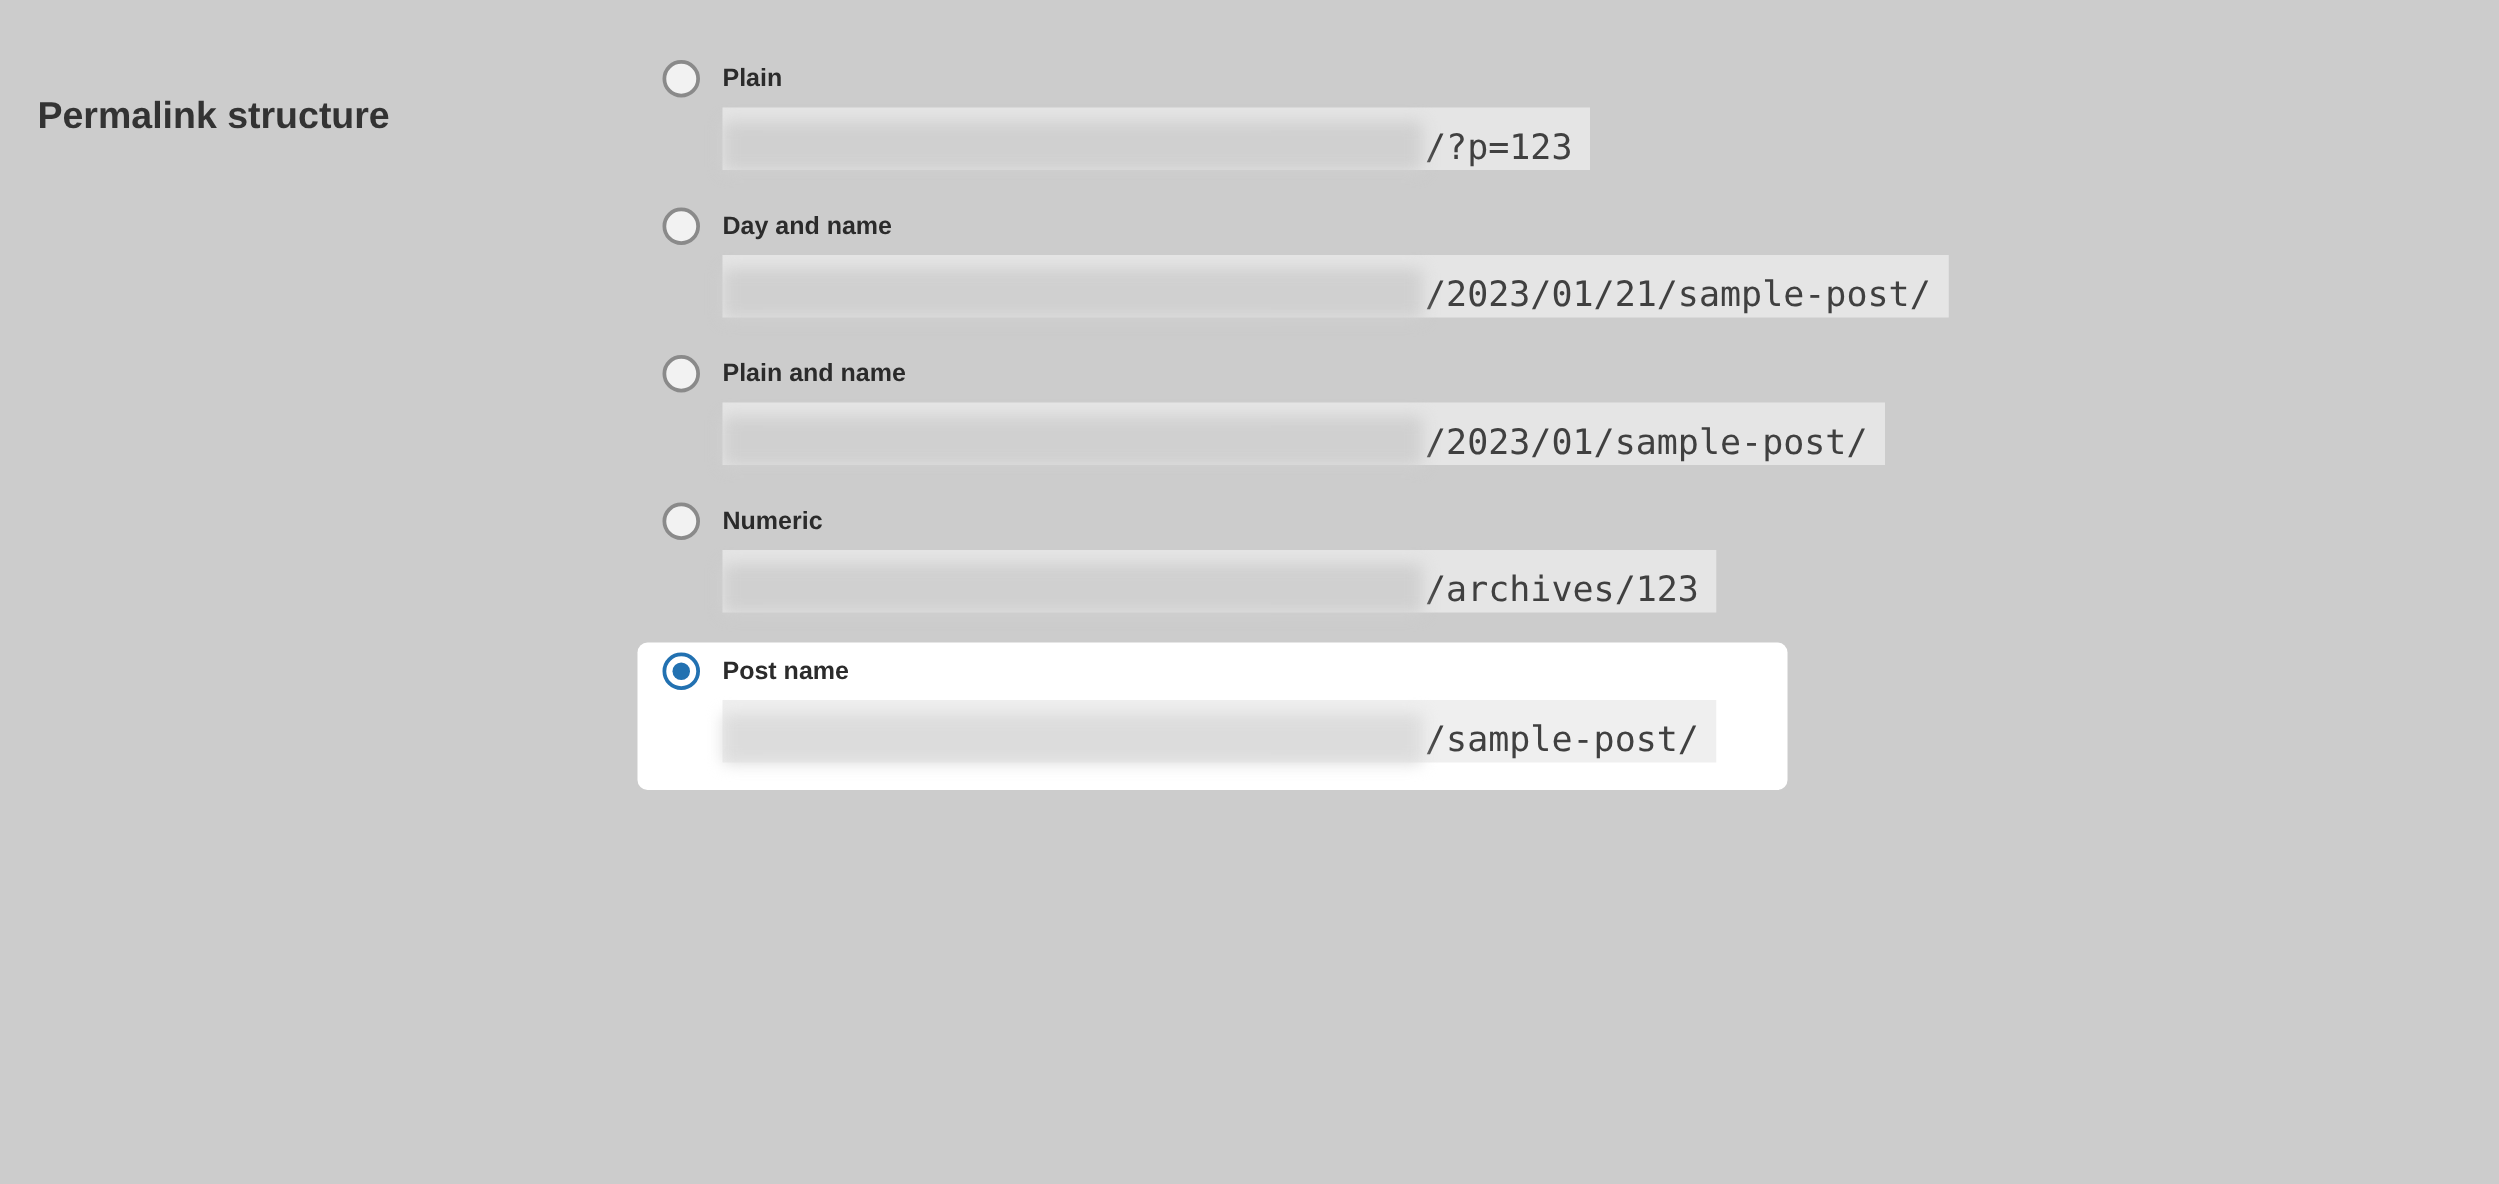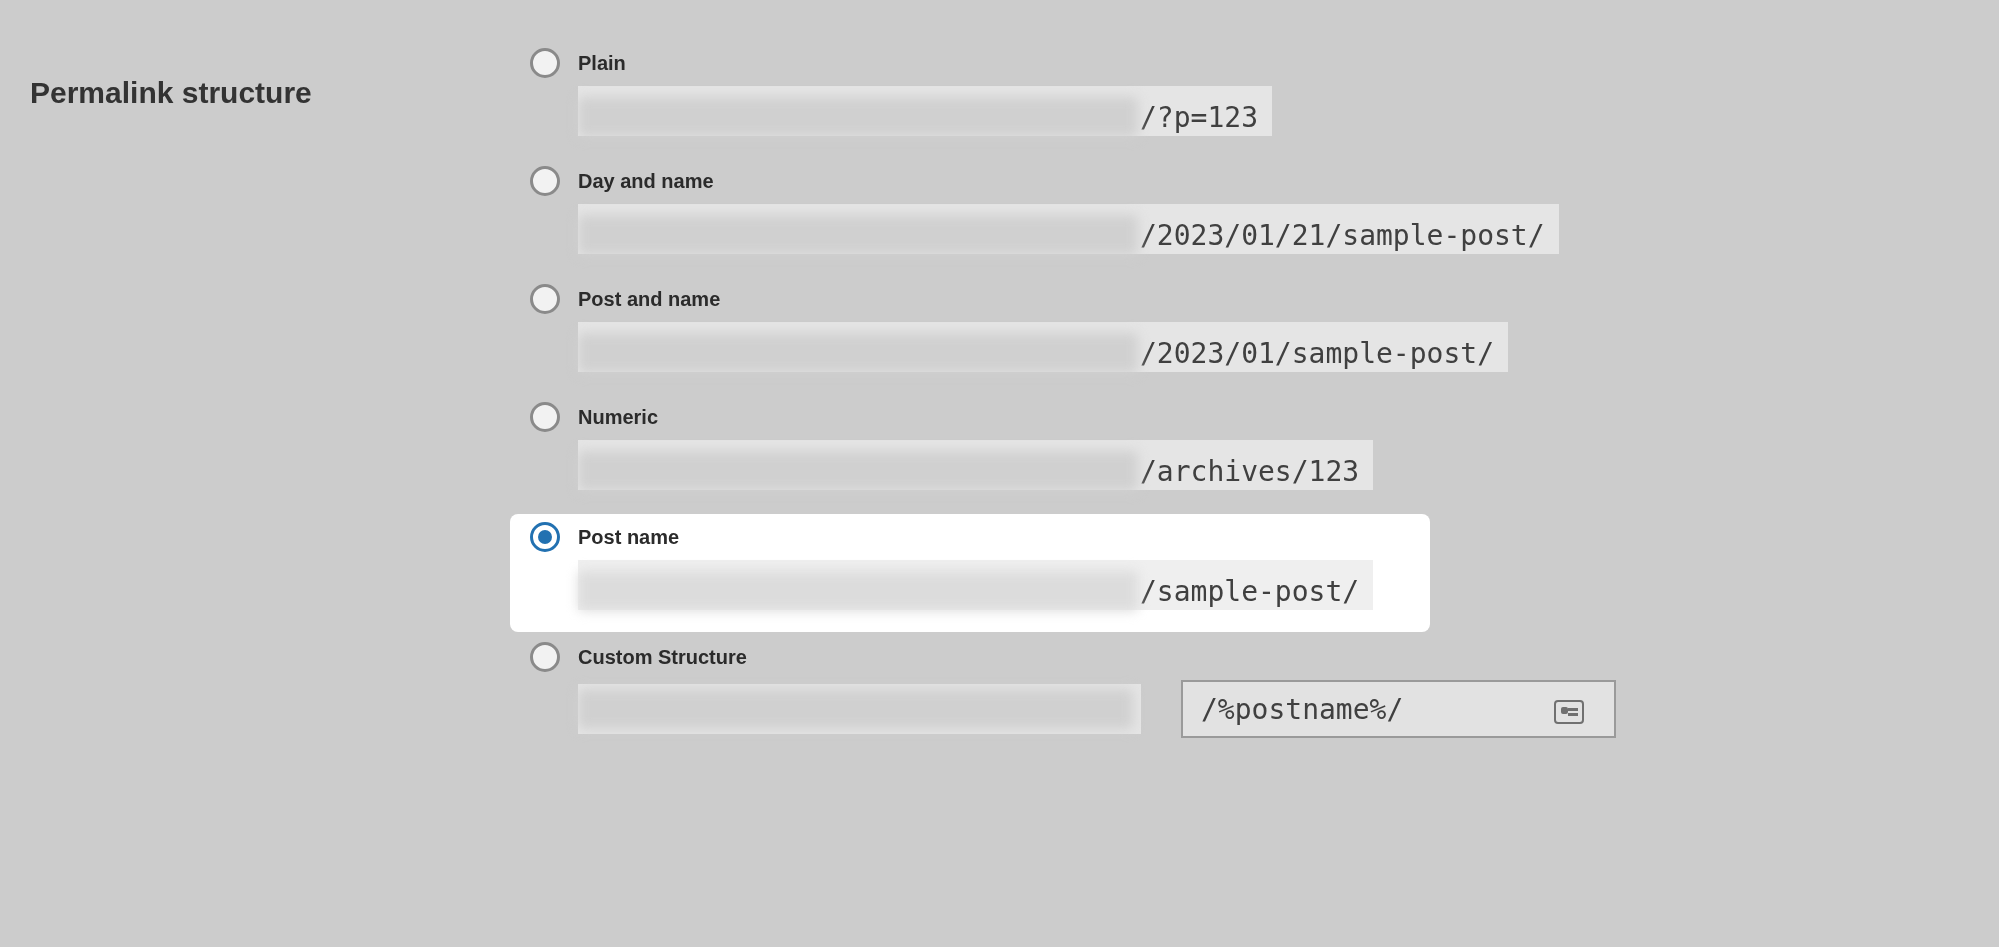--- a/index.html
+++ b/index.html
@@ -34,21 +34,21 @@
     top: 40px;
     width: 1440px;
   }
   .option {
     padding: 8px 20px 22px 20px;
     border-radius: 8px;
   }
   .option.highlight {
     background: #ffffff;
     margin-top: 2px;
-    margin-bottom: 2px;
+    margin-bottom: 16px;
     width: 920px;
   }
   .opt-row {
     display: flex;
     align-items: center;
     gap: 18px;
     margin-bottom: 8px;
   }
   .radio {
     width: 30px;
@@ -185,21 +185,21 @@
       </div>
       <div class="example">
         <span class="blur-box"></span>
         <span class="example-suffix">/2023/01/21/sample-post/</span>
       </div>
     </div>
 
     <div class="option">
       <div class="opt-row">
         <span class="radio"></span>
-        <span class="opt-label">Post and name</span>
+        <span class="opt-label">Plain and name</span>
       </div>
       <div class="example">
         <span class="blur-box"></span>
         <span class="example-suffix">/2023/01/sample-post/</span>
       </div>
     </div>
 
     <div class="option">
       <div class="opt-row">
         <span class="radio"></span>
@@ -215,30 +215,15 @@
       <div class="opt-row">
         <span class="radio checked"></span>
         <span class="opt-label">Post name</span>
       </div>
       <div class="example">
         <span class="blur-box"></span>
         <span class="example-suffix">/sample-post/</span>
       </div>
     </div>
 
-    <div class="option">
-      <div class="opt-row">
-        <span class="radio"></span>
-        <span class="opt-label">Custom Structure</span>
-      </div>
-      <div class="custom-row">
-        <span class="blur-wrap">
-          <span class="blur-box"></span>
-        </span>
-        <span class="custom-field-wrap">
-          <input class="custom-input" type="text" value="/%postname%/" style="">
-          <span class="input-icon"></span>
-        </span>
-      </div>
-    </div>
 
   </div>
 </div>
 
 </body></html>

